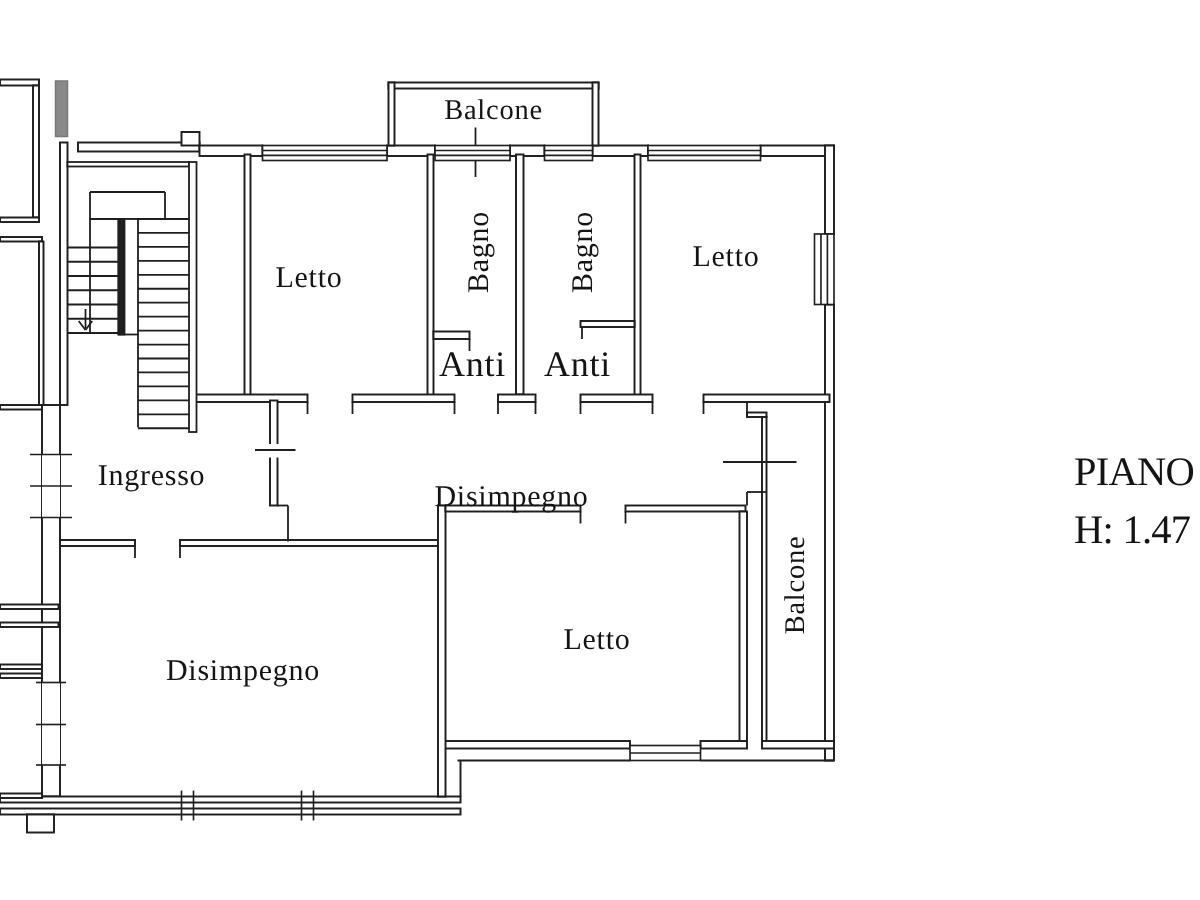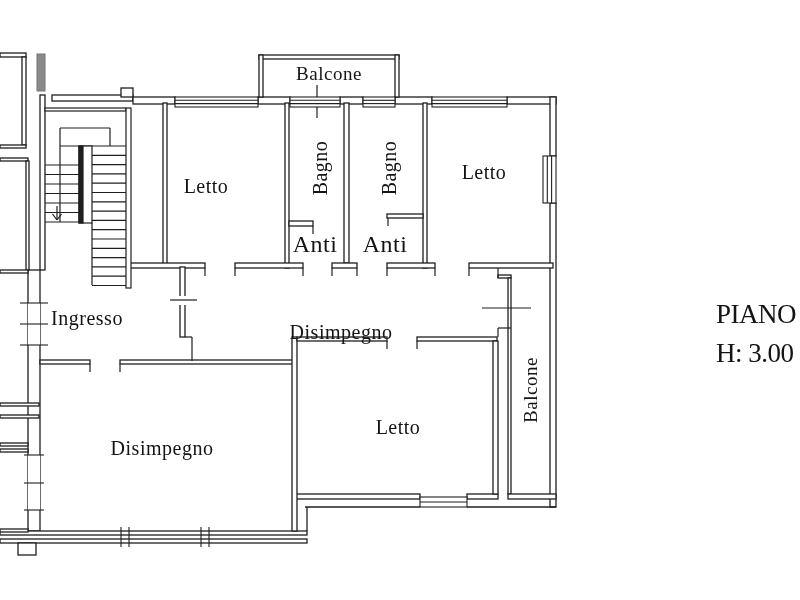--- a/index.html
+++ b/index.html
@@ -210,22 +210,22 @@
     </g>
   </svg>
 
   <div class="room-label" style="left:329px;top:74px;font-size:19px;">Balcone</div>
   <div class="room-label" style="left:206px;top:186px;">Letto</div>
   <div class="room-label vert" style="left:320px;top:168px;">Bagno</div>
   <div class="room-label vert" style="left:389px;top:168px;">Bagno</div>
   <div class="room-label small" style="left:315px;top:244px;">Anti</div>
   <div class="room-label small" style="left:385px;top:244px;">Anti</div>
   <div class="room-label" style="left:484px;top:172px;">Letto</div>
-  <div class="room-label" style="left:87px;top:318px;">Ingresso</div>
+  <div class="room-label" style="left:101px;top:318px;">Ingresso</div>
   <div class="room-label" style="left:341px;top:308px;margin-top:24px;">Disimpegno</div>
   <div class="room-label" style="left:162px;top:448px;">Disimpegno</div>
   <div class="room-label" style="left:398px;top:427px;">Letto</div>
   <div class="room-label vert" style="left:531px;top:390px;font-size:19px;">Balcone</div>
 
   <div class="annotation" style="top:299px;">PIANO P</div>
-  <div class="annotation" style="top:338px;">H: 3.00</div>
+  <div class="annotation" style="top:338px;">H: 1.47</div>
 
 </div>
 
 </body></html>

